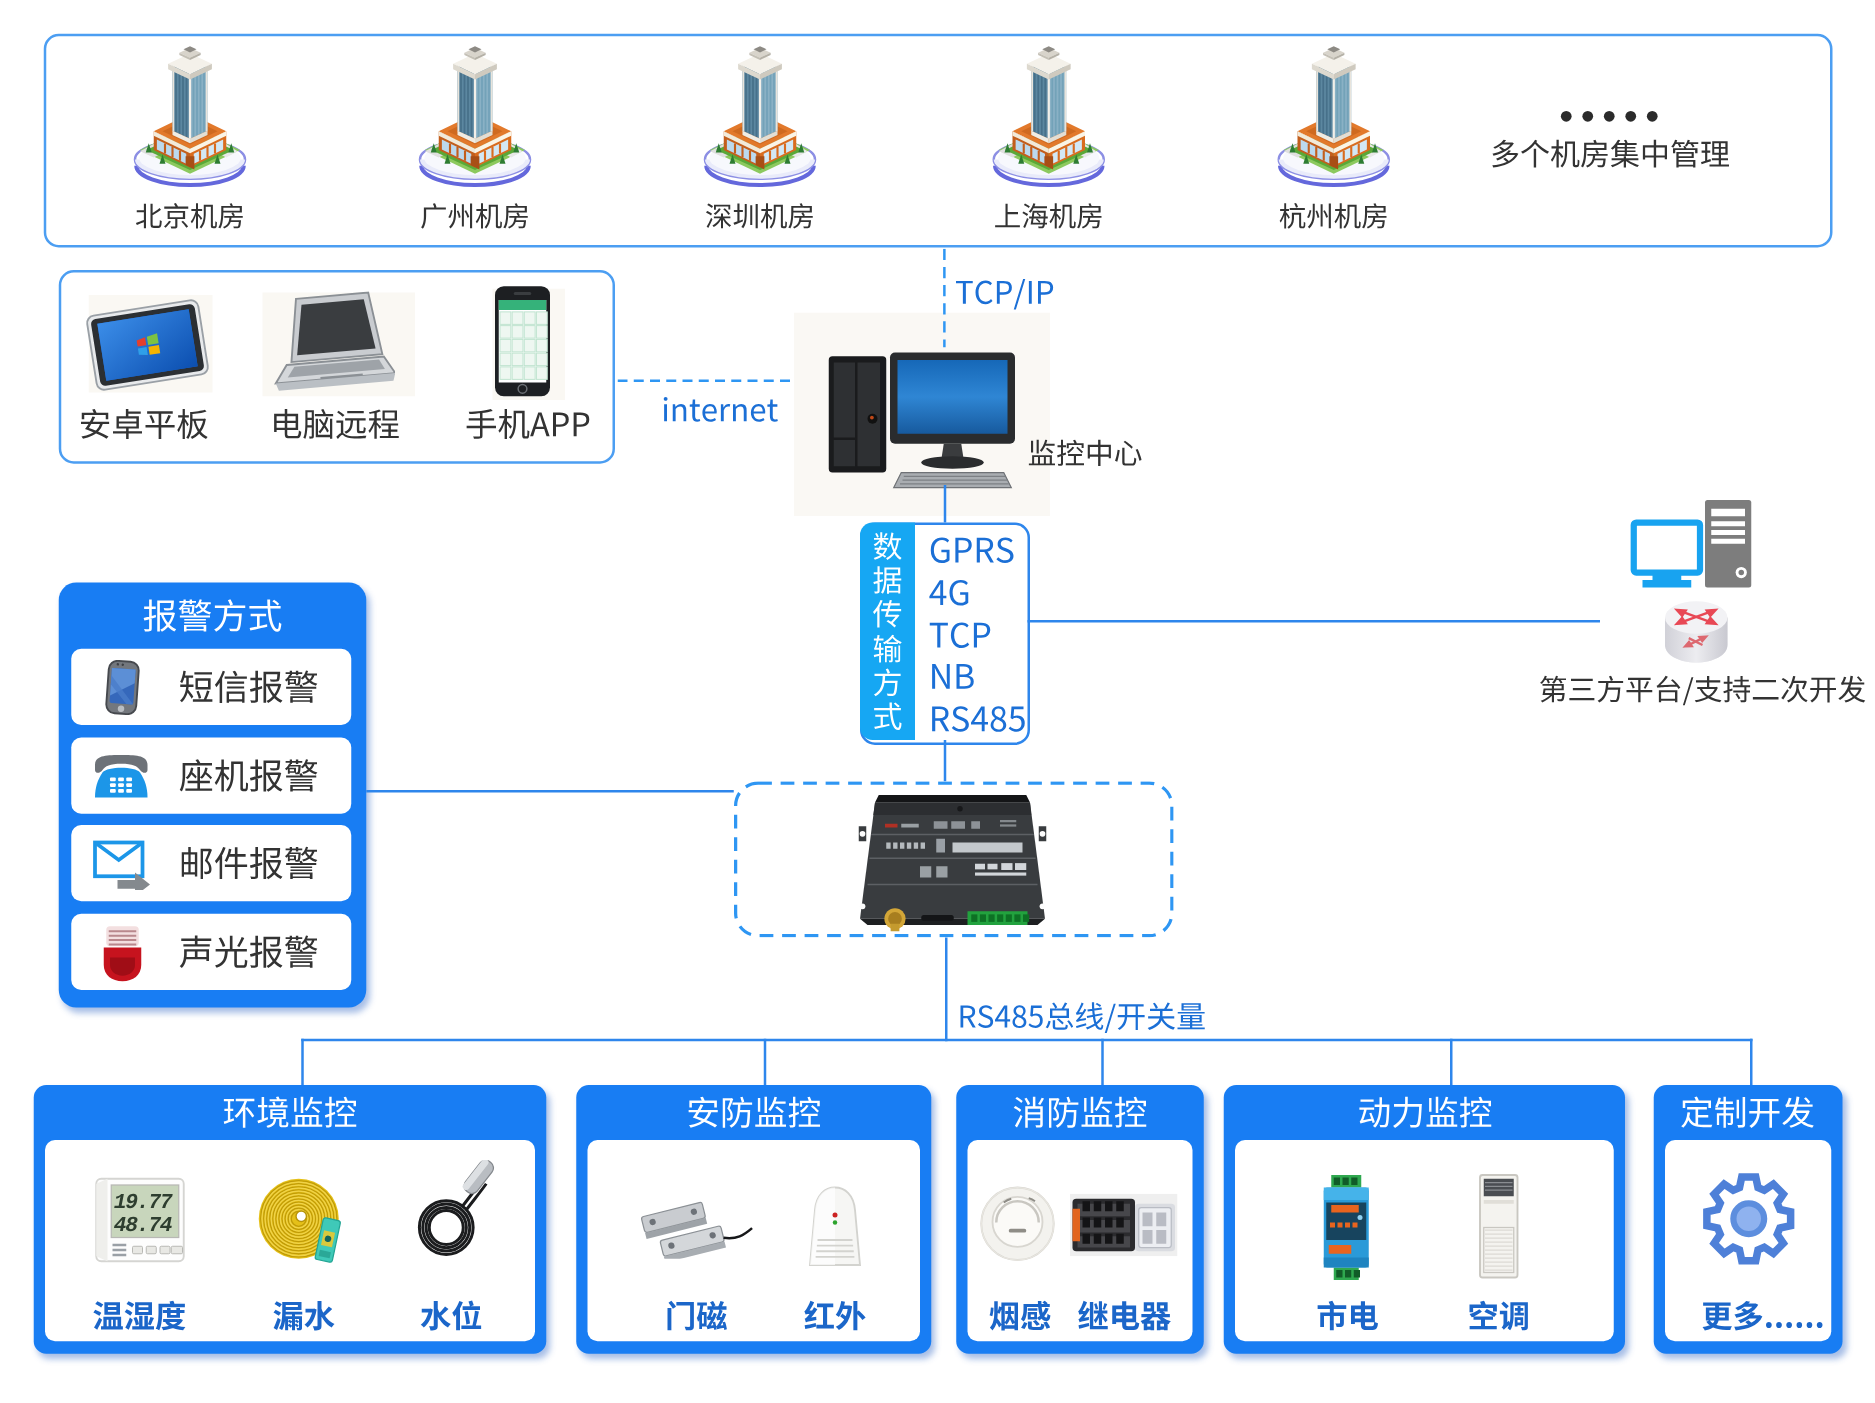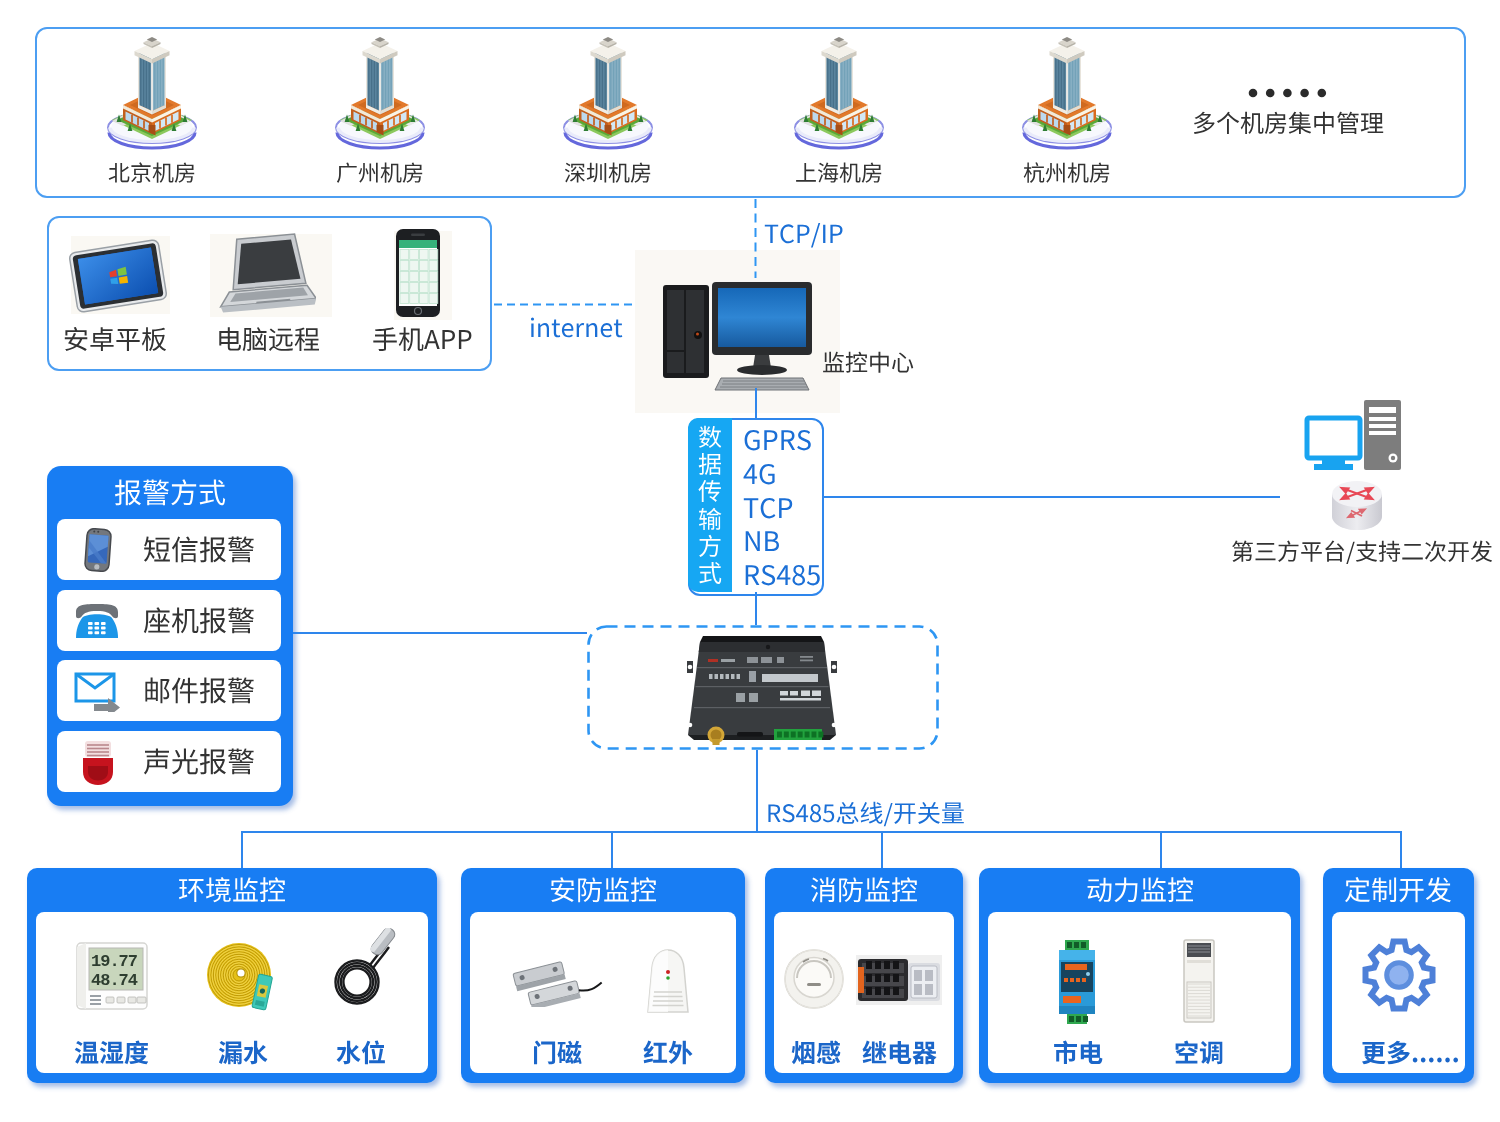--- a/index.html
+++ b/index.html
@@ -1,16 +1,16 @@
 <!DOCTYPE html>
 <html><head><meta charset="utf-8">
 <style>
 html,body{margin:0;padding:0;width:1500px;height:1122px;background:#fff;
 font-family:"Liberation Sans",sans-serif;}
-#c{position:relative;width:1500px;height:1122px;overflow:hidden;}
+#c{position:relative;width:1500px;height:1122px;overflow:hidden;font-style:italic;}
 .abs{position:absolute;}
 .obox{position:absolute;border:2px solid #4c9ef2;border-radius:12px;background:#fff;}
 .bluepanel{position:absolute;background:#187df3;border-radius:10px;box-shadow:3px 4px 5px rgba(60,110,200,.45);}
 .white-in{position:absolute;background:#fff;border-radius:8px;}
 .hline{position:absolute;height:2px;background:#2e86ec;}
 .vline{position:absolute;width:2px;background:#2e86ec;}
 </style></head><body>
 <div id="c">
 <svg width="0" height="0" style="position:absolute">
 <defs>

